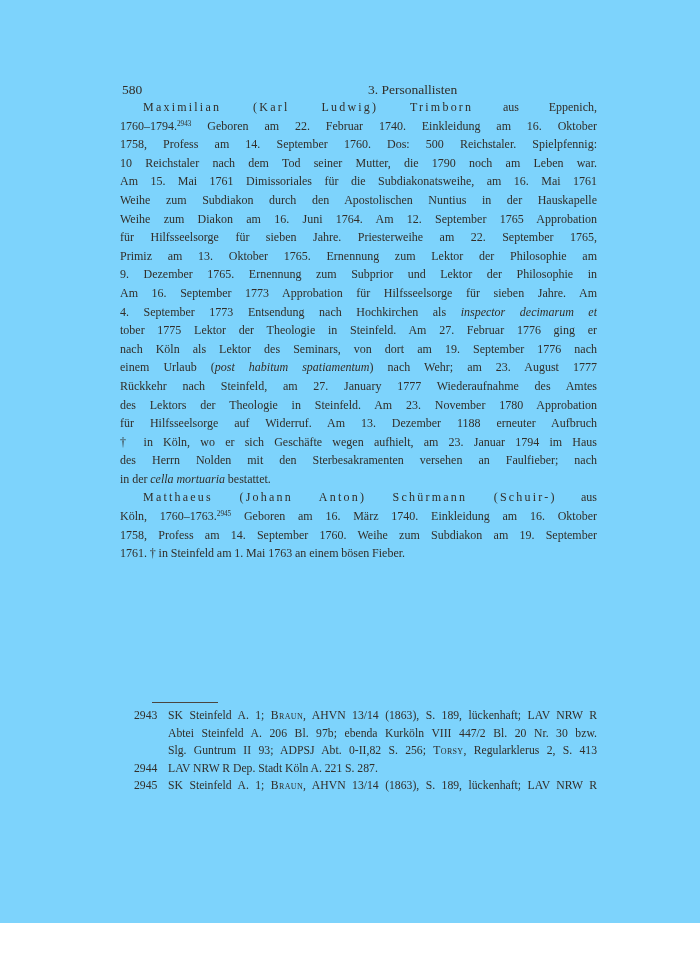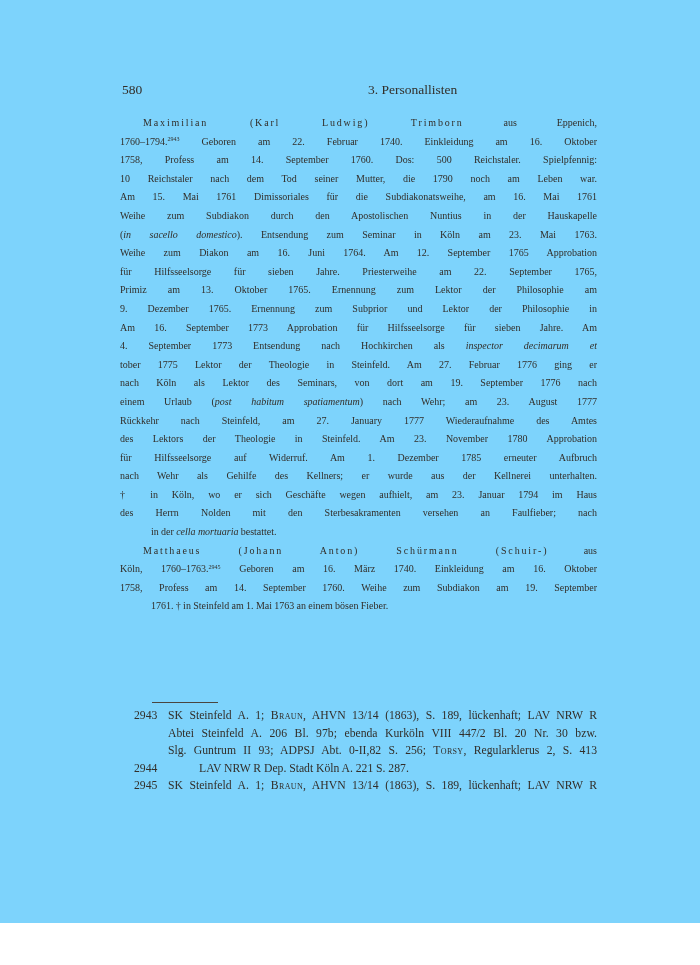--- a/index.html
+++ b/index.html
@@ -13,29 +13,29 @@
   .page { position: relative; width: 700px; height: 923px; background: #7dd3fc; overflow: hidden; text-decoration: underline; }
 
   .page-header {
     position: absolute; left: 120px; top: 82px; width: 477px; height: 16px;
     font-size: 13.5px; line-height: 16px;
   }
   .page-number { position: absolute; left: 2px; top: 0; }
   .running-head { position: absolute; left: 208px; top: 0; margin-left: 40px; }
 
   .body-text {
-    position: absolute; left: 120px; top: 114px; width: 477px;
-    font-size: 10px; line-height: 18.6px;
+    position: absolute; left: 120px; top: 98px; width: 477px;
+    font-size: 12px; line-height: 18.6px;
   }
   .line {
     height: 18.6px; overflow: hidden;
     text-align: justify; text-align-last: justify;
     word-spacing: -0.2px;
   }
-  .line.last { text-align: left; text-align-last: auto; margin-left: 31px; }
+  .line.last { text-align: left; text-align-last: auto; }
   .line.indent { text-indent: 23px; }
 
   .seg-ls { letter-spacing: 0.185em; }
   .seg-i  { font-style: italic; }
   .seg-sc { font-variant: small-caps; letter-spacing: 0.03em; }
   .seg-sup {
     font-size: 0.6em; letter-spacing: 0;
     position: relative; top: -0.55em;
   }
 
@@ -62,34 +62,32 @@
   </div>
 
   <div class="body-text">
       <div class="paragraph">
         <div class="line indent"><span class="seg-ls">Maximilian (Karl Ludwig) Trimborn</span><span> aus Eppenich,</span></div>
         <div class="line"><span>1760–1794.</span><span class="seg-sup">2943</span><span> Geboren am 22. Februar 1740. Einkleidung am 16. Oktober</span></div>
         <div class="line"><span>1758, Profess am 14. September 1760. Dos: 500 Reichstaler. Spielpfennig:</span></div>
         <div class="line"><span>10 Reichstaler nach dem Tod seiner Mutter, die 1790 noch am Leben war.</span></div>
         <div class="line"><span>Am 15. Mai 1761 Dimissoriales für die Subdiakonatsweihe, am 16. Mai 1761</span></div>
         <div class="line"><span>Weihe zum Subdiakon durch den Apostolischen Nuntius in der Hauskapelle</span></div>
-        <div class="line"><span>(</span><span class="seg-i">in sacello domestico</span><span>). Entsendung zum Seminar in Köln am 23. Mai 1763.</span></div>
         <div class="line"><span>Weihe zum Diakon am 16. Juni 1764. Am 12. September 1765 Approbation</span></div>
         <div class="line"><span>für Hilfsseelsorge für sieben Jahre. Priesterweihe am 22. September 1765,</span></div>
         <div class="line"><span>Primiz am 13. Oktober 1765. Ernennung zum Lektor der Philosophie am</span></div>
         <div class="line"><span>9. Dezember 1765. Ernennung zum Subprior und Lektor der Philosophie in</span></div>
         <div class="line"><span>Am 16. September 1773 Approbation für Hilfsseelsorge für sieben Jahre. Am</span></div>
         <div class="line"><span>4. September 1773 Entsendung nach Hochkirchen als </span><span class="seg-i">inspector decimarum et</span></div>
         <div class="line"><span>tober 1775 Lektor der Theologie in Steinfeld. Am 27. Februar 1776 ging er</span></div>
         <div class="line"><span>nach Köln als Lektor des Seminars, von dort am 19. September 1776 nach</span></div>
         <div class="line"><span>einem Urlaub (</span><span class="seg-i">post habitum spatiamentum</span><span>) nach Wehr; am 23. August 1777</span></div>
         <div class="line"><span>Rückkehr nach Steinfeld, am 27. January 1777 Wiederaufnahme des Amtes</span></div>
         <div class="line"><span>des Lektors der Theologie in Steinfeld. Am 23. November 1780 Approbation</span></div>
-        <div class="line"><span>für Hilfsseelsorge auf Widerruf. Am 1. Dezember 1785 erneuter Aufbruch</span></div>
-        <div class="line"><span>nach Wehr als Gehilfe des Kellners; er wurde aus der Kellnerei unterhalten.</span></div>
+        <div class="line"><span>für Hilfsseelsorge auf Widerruf. Am 13. Dezember 1188 erneuter Aufbruch</span></div>
         <div class="line"><span>† in Köln, wo er sich Geschäfte wegen aufhielt, am 23. Januar 1794 im Haus</span></div>
         <div class="line"><span>des Herrn Nolden mit den Sterbesakramenten versehen an Faulfieber; nach</span></div>
         <div class="line last"><span>in der </span><span class="seg-i">cella mortuaria</span><span> bestattet.</span></div>
       </div>
       <div class="paragraph">
         <div class="line indent"><span class="seg-ls">Matthaeus (Johann Anton) Schürmann (Schuir-)</span><span> aus</span></div>
         <div class="line"><span>Köln, 1760–1763.</span><span class="seg-sup">2945</span><span> Geboren am 16. März 1740. Einkleidung am 16. Oktober</span></div>
         <div class="line"><span>1758, Profess am 14. September 1760. Weihe zum Subdiakon am 19. September</span></div>
         <div class="line last"><span>1761. † in Steinfeld am 1. Mai 1763 an einem bösen Fieber.</span></div>
       </div>

